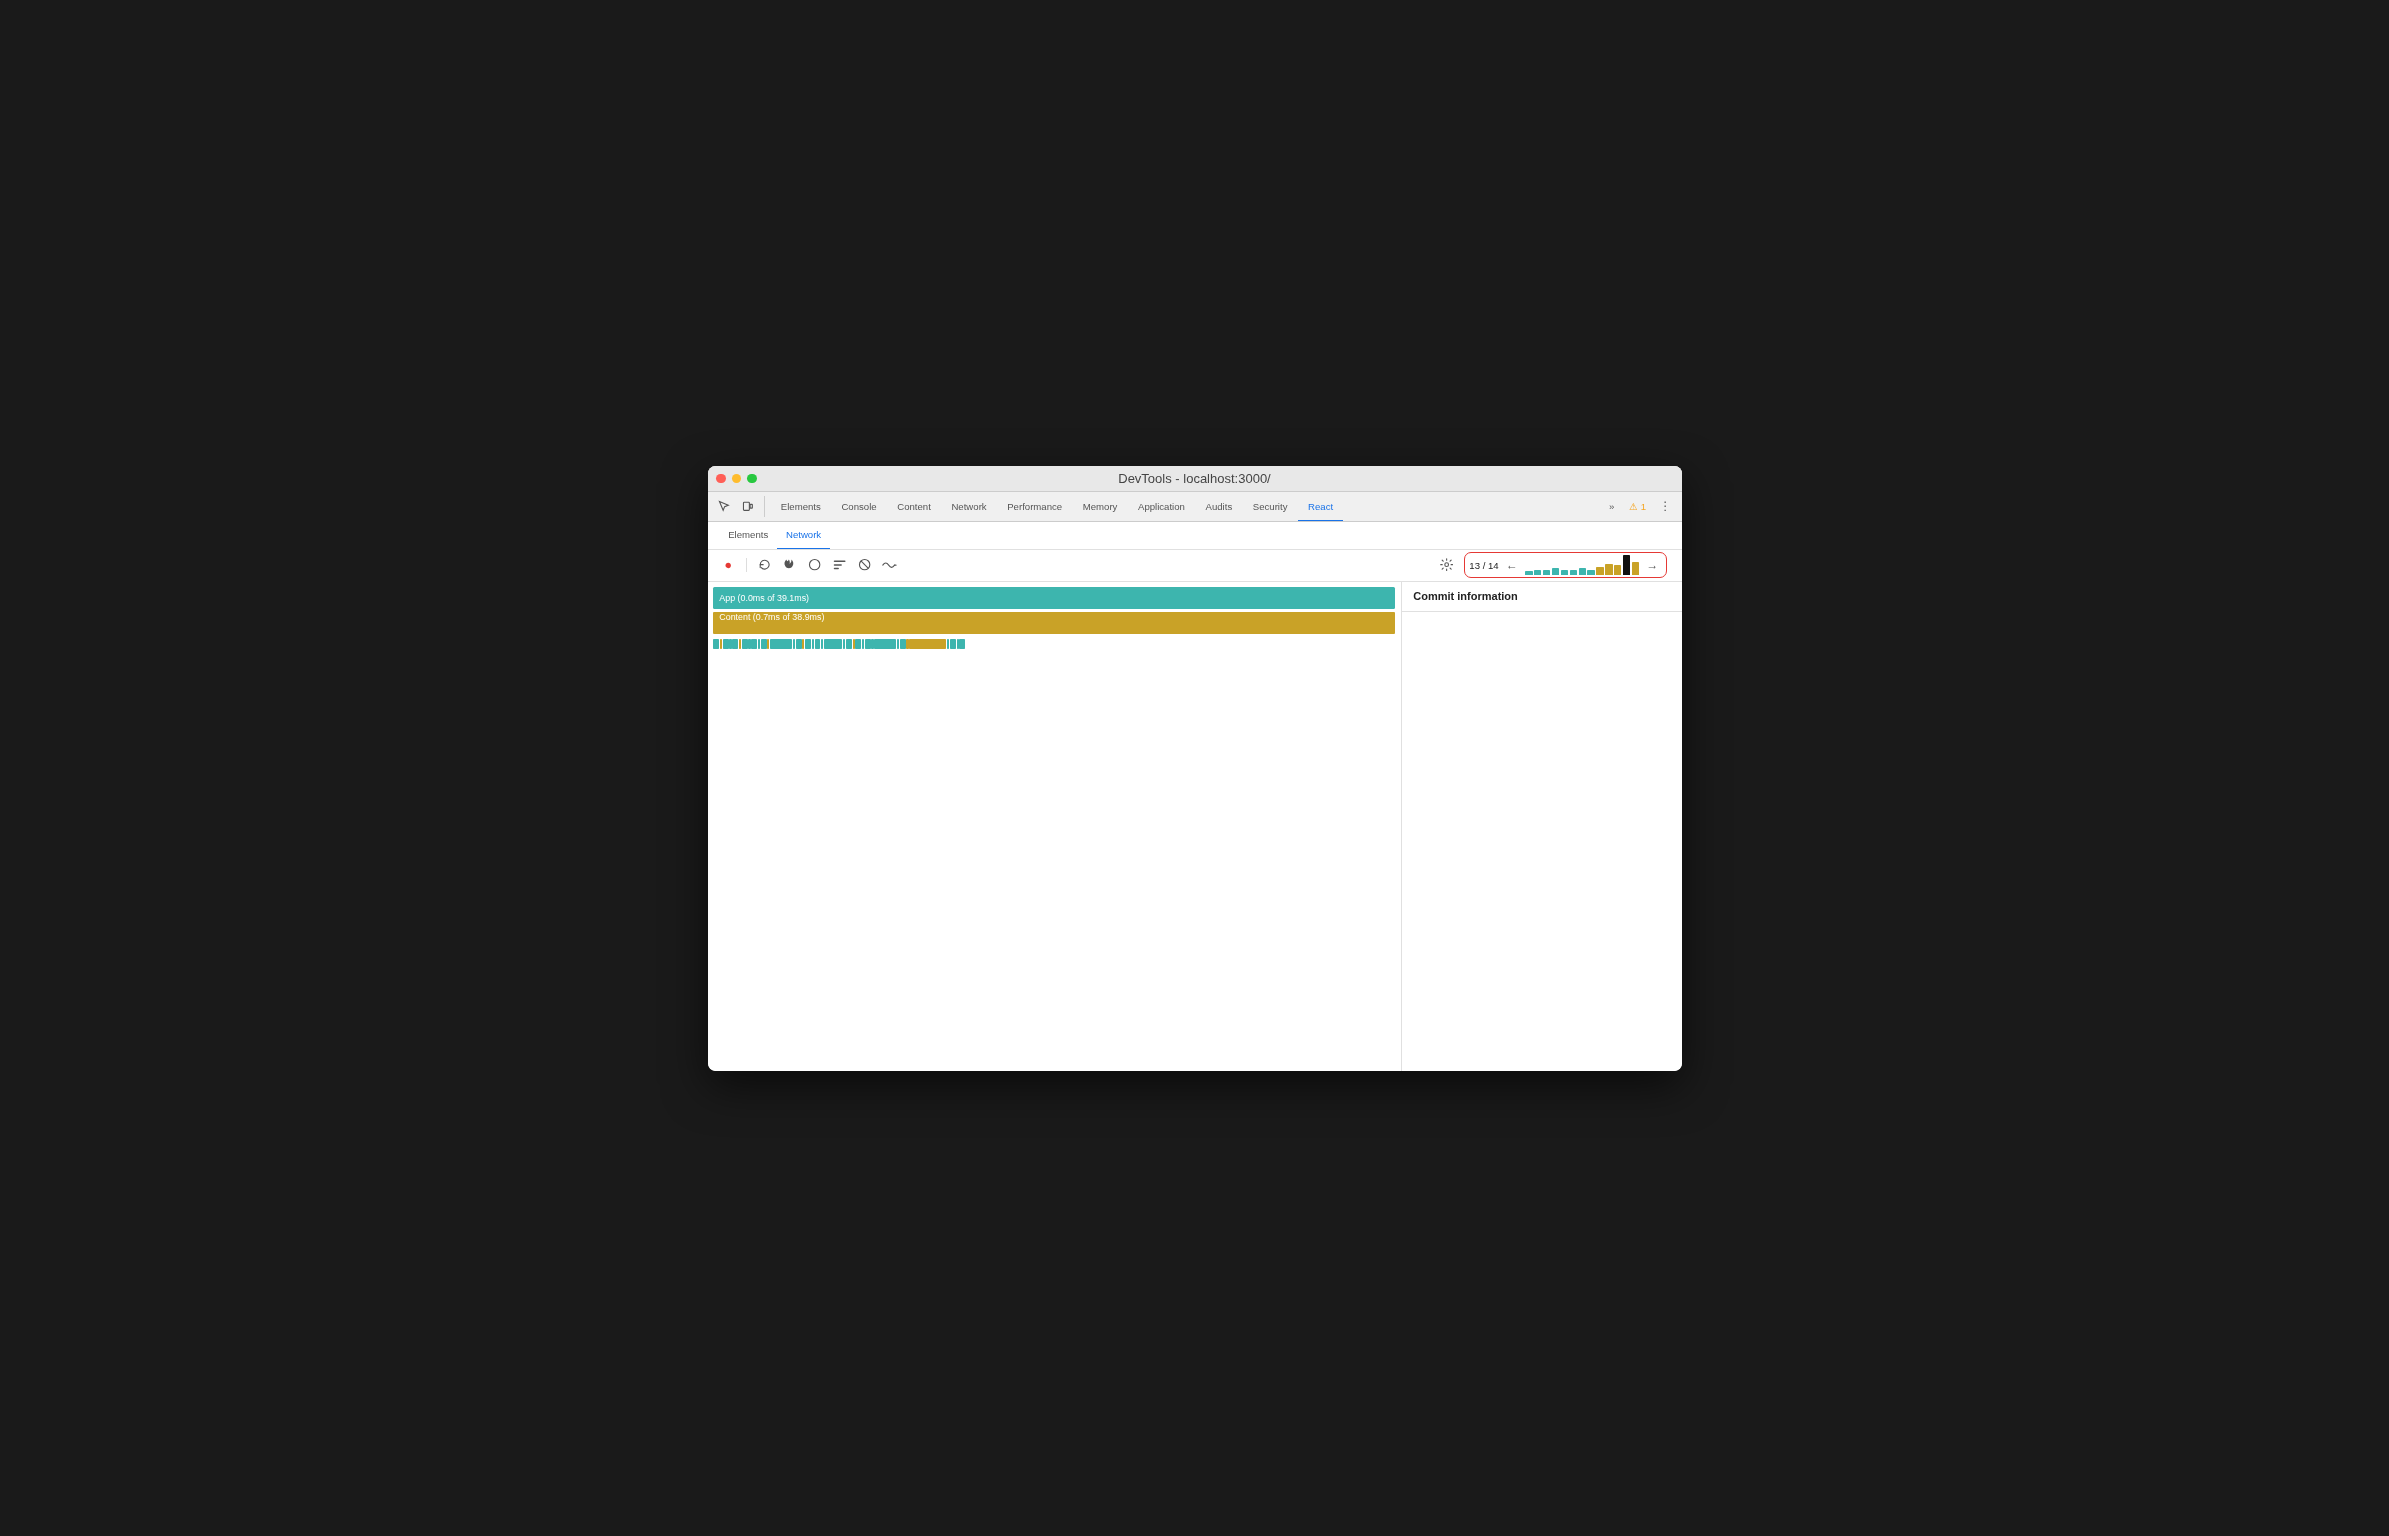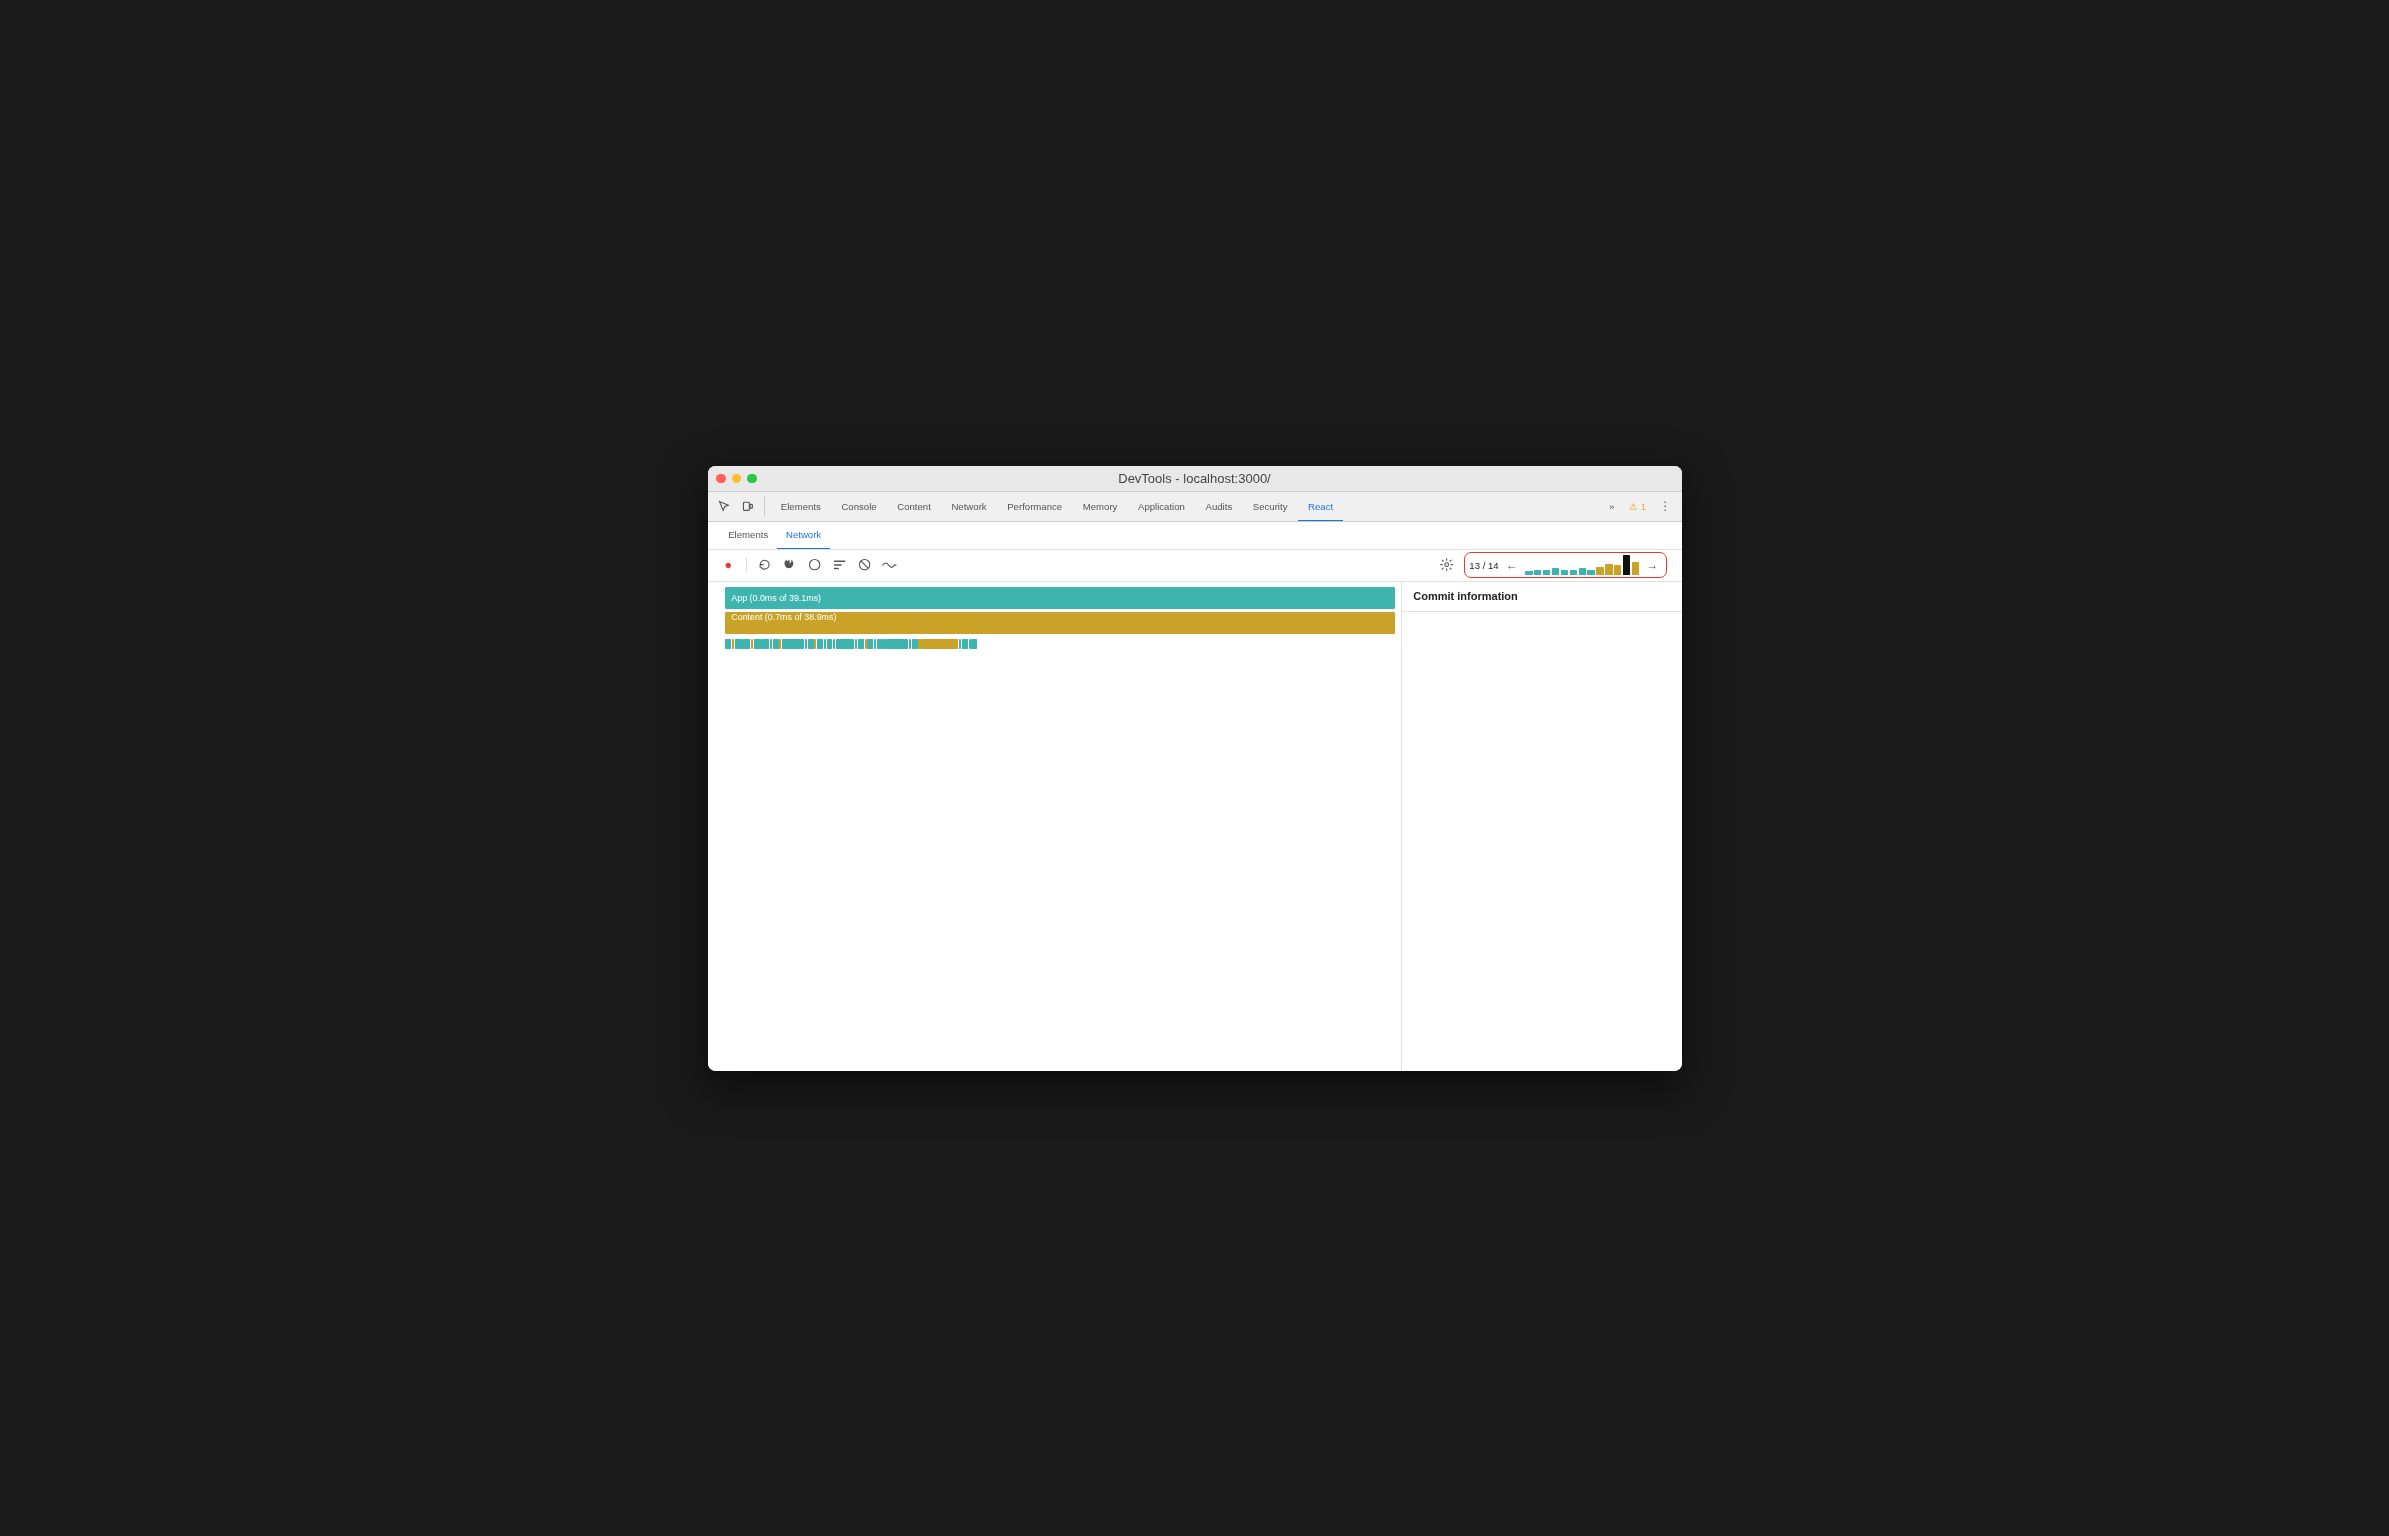--- a/index.html
+++ b/index.html
@@ -244,21 +244,20 @@
       flex: 1;
       overflow: hidden;
     }
     .flamechart-area {
       flex: 1;
       background: #fff;
       overflow: hidden;
       display: flex;
       flex-direction: column;
       border-right: 0.7px solid #e0e0e0;
-      padding-left: 12px;
     }
     .flame-rows {
       display: flex;
       flex-direction: column;
       padding: 5.9px 0 0 0;
     }
     .flame-row-app {
       height: 22px;
       background: #3db5ae;
       margin: 0 5.9px 3px 5.9px;

